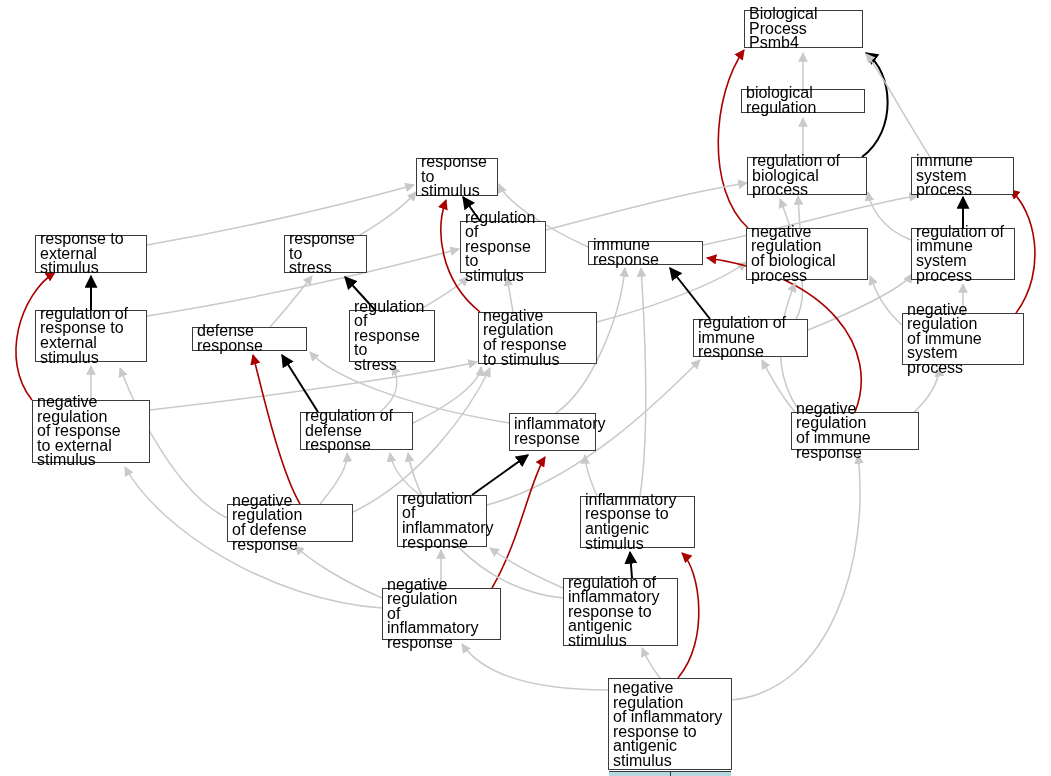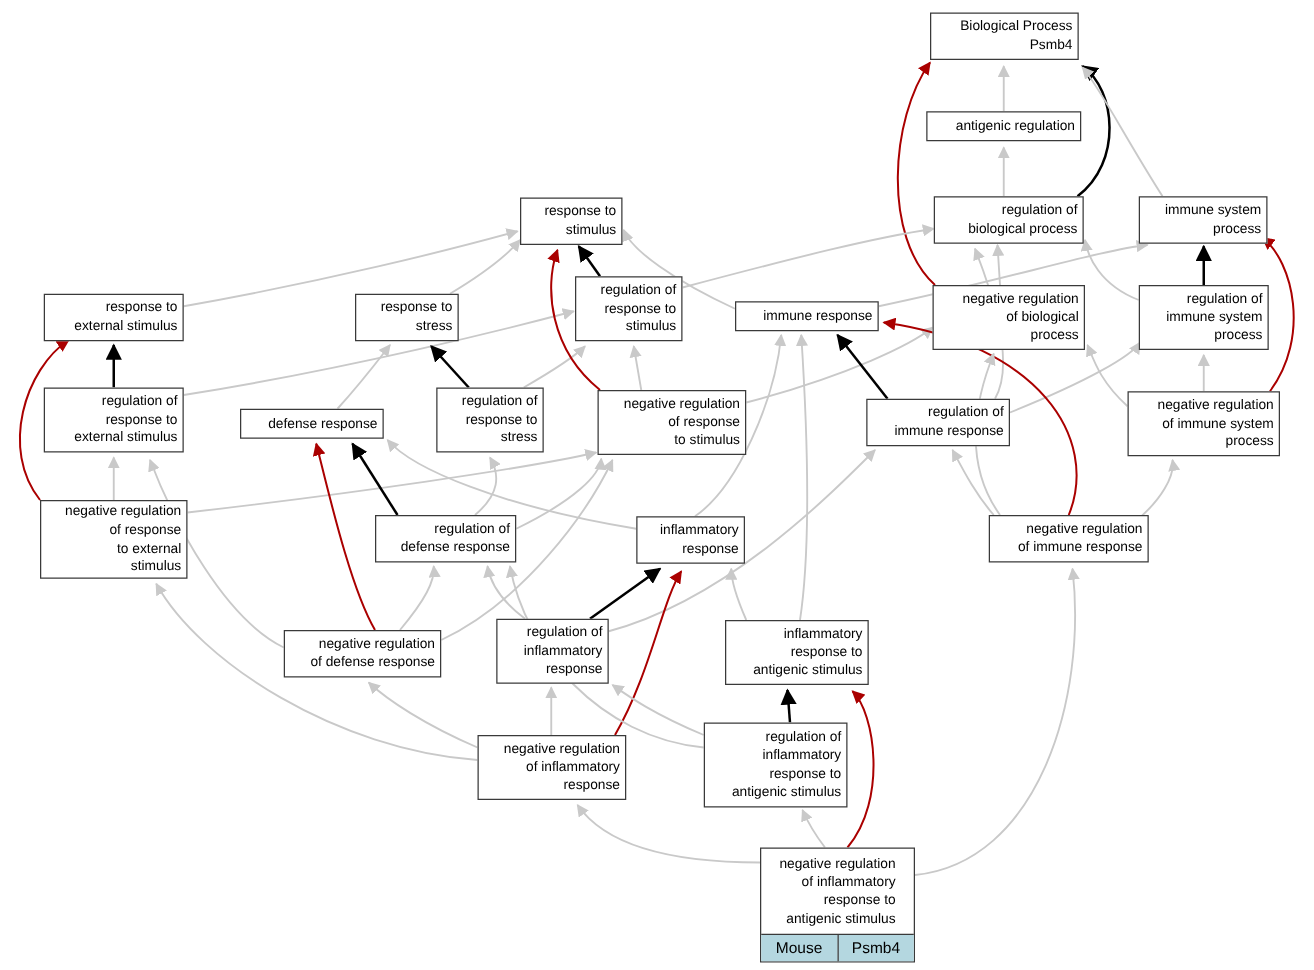--- a/index.html
+++ b/index.html
@@ -11,24 +11,24 @@
     box-sizing:border-box;
     background:#ffffff;
     border:1.6px solid #3a3a3a;
     display:flex;
     flex-direction:column;
     align-items:stretch;
     justify-content:center;
     z-index:5;
   }
   .node .label{
-    font-size:11px;
+    font-size:16px;
     line-height:14.6px;
     color:#000000;
-    text-align:right;
+    text-align:left;
     padding:2px 4px;
     white-space:pre-line;
   }
   .node .genebar{
     display:flex;
     border-top:1.6px solid #3a3a3a;
     align-items:flex-end;
   }
   .node .genecell{
     flex:1 1 50%;
@@ -121,21 +121,21 @@
         <path d="M 732,700 C 830,690 870,560 858,455" fill="none" stroke="#c9c9c9" stroke-width="1.5" marker-end="url(#arrow-grey)"></path>
       </g>
   </svg>
 
   <div id="node-layer">
       <div class="node" style="left: 744px; top: 10px; width: 119px; height: 38px;">
         <div class="label">Biological Process
 Psmb4</div>
       </div>
       <div class="node" style="left: 741px; top: 89px; width: 124px; height: 24px;">
-        <div class="label">antigenic regulation</div>
+        <div class="label">biological regulation</div>
       </div>
       <div class="node" style="left: 747px; top: 157px; width: 120px; height: 38px;">
         <div class="label">regulation of
 biological process</div>
       </div>
       <div class="node" style="left: 911px; top: 157px; width: 103px; height: 38px;">
         <div class="label">immune system
 process</div>
       </div>
       <div class="node" style="left: 416px; top: 158px; width: 82px; height: 38px;">

